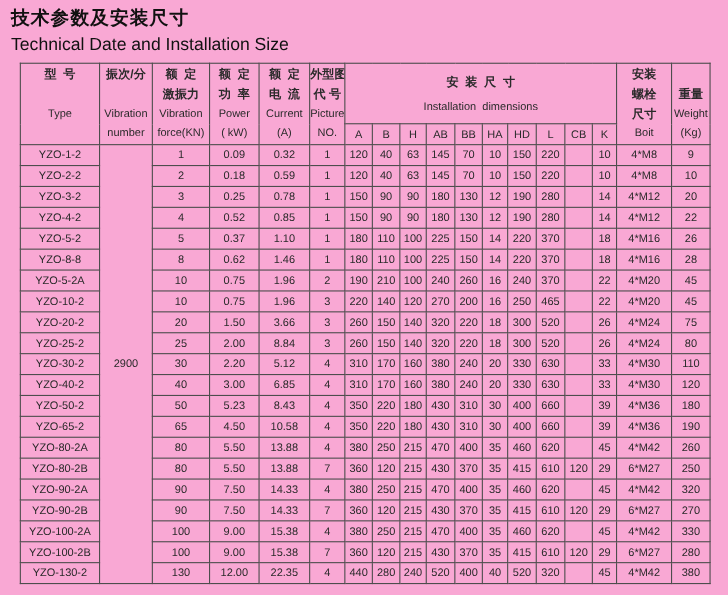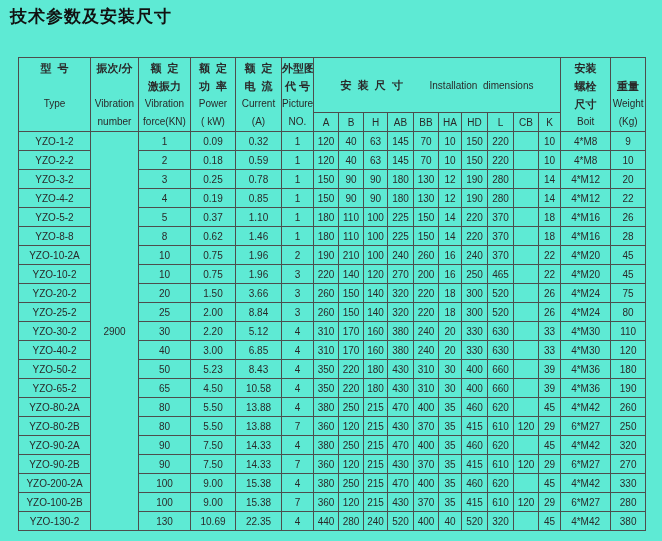--- a/index.html
+++ b/index.html
@@ -1,17 +1,17 @@
 <!DOCTYPE html>
 <html><head>
 <meta charset="utf-8">
 <style>
   html,body { margin:0; padding:0; background:#e8e8e8; }
   .page {
-    position:relative; width:662px; height:541px; background:#5eead4;
+    position:relative; width:662px; height:541px; background:#f9a8d4;
     font-family:"Liberation Sans", sans-serif; color:#222; overflow:hidden;
     margin:0 auto;
   }
   .titles { position:absolute; left:10px; top:5px; }
   .title-cn { font-size:17px; font-weight:bold; color:#111; margin:0; letter-spacing:1px; }
   .title-en { font-size:16px; font-weight:normal; color:#111; margin:4px 0 0 0; }
 
   table.spec {
     position:absolute; left:18px; top:57px;
     border-collapse:collapse; table-layout:fixed; width:627px;
@@ -23,34 +23,35 @@
   }
   .spec thead tr.h-top { height:55px; }
   .spec thead tr.h-sub { height:19px; }
   .spec tbody tr { height:19px; }
 
   .hline { line-height:18px; height:18px; }
   .cn { font-weight:bold; font-size:11px; white-space:pre; }
   .en { font-size:10px; white-space:pre; }
 
   .install-head-inner {
-    height:54px; display:flex; flex-direction:row;
+    height:54px; display:flex; flex-direction:column;
     justify-content:space-evenly; align-items:center;
   }
   .type-cell { text-align:left; padding-left:12px;margin-left:14px; }
   .vib-cell { font-size:10px; }
   .cb-merged { border-top:none; border-bottom:none; }
 </style>
 </head>
 <body>
 
 <div class="page">
 
   <div class="titles">
     <div class="title-cn">技术参数及安装尺寸</div>
+    <div class="title-en">Technical Date and Installation Size</div>
   </div>
 
   <table class="spec">
     <colgroup>
       <col style="width:72px">
         <col style="width:48px">
         <col style="width:52px">
       <col style="width:45px">
         <col style="width:46px">
         <col style="width:32px">
@@ -192,21 +193,21 @@
           <td>190</td>
           <td>280</td>
           <td class="cb-merged"></td>
           <td>14</td>
           <td>4*M12</td>
           <td>20</td>
         </tr>
         <tr>
           <td class="type-cell">YZO-4-2</td>
           <td>4</td>
-          <td>0.19</td>
+          <td>0.52</td>
           <td>0.85</td>
           <td>1</td>
           <td>150</td>
           <td>90</td>
           <td>90</td>
           <td>180</td>
           <td>130</td>
           <td>12</td>
           <td>190</td>
           <td>280</td>
@@ -247,21 +248,21 @@
           <td>150</td>
           <td>14</td>
           <td>220</td>
           <td>370</td>
           <td class="cb-merged"></td>
           <td>18</td>
           <td>4*M16</td>
           <td>28</td>
         </tr>
         <tr>
-          <td class="type-cell">YZO-10-2A</td>
+          <td class="type-cell">YZO-5-2A</td>
           <td>10</td>
           <td>0.75</td>
           <td>1.96</td>
           <td>2</td>
           <td>190</td>
           <td>210</td>
           <td>100</td>
           <td>240</td>
           <td>260</td>
           <td>16</td>
@@ -475,21 +476,21 @@
           <td>370</td>
           <td>35</td>
           <td>415</td>
           <td>610</td>
           <td>120</td>
           <td>29</td>
           <td>6*M27</td>
           <td>270</td>
         </tr>
         <tr>
-          <td class="type-cell">YZO-200-2A</td>
+          <td class="type-cell">YZO-100-2A</td>
           <td>100</td>
           <td>9.00</td>
           <td>15.38</td>
           <td>4</td>
           <td>380</td>
           <td>250</td>
           <td>215</td>
           <td>470</td>
           <td>400</td>
           <td>35</td>
@@ -515,21 +516,21 @@
           <td>415</td>
           <td>610</td>
           <td>120</td>
           <td>29</td>
           <td>6*M27</td>
           <td>280</td>
         </tr>
         <tr>
           <td class="type-cell">YZO-130-2</td>
           <td>130</td>
-          <td>10.69</td>
+          <td>12.00</td>
           <td>22.35</td>
           <td>4</td>
           <td>440</td>
           <td>280</td>
           <td>240</td>
           <td>520</td>
           <td>400</td>
           <td>40</td>
           <td>520</td>
           <td>320</td>

